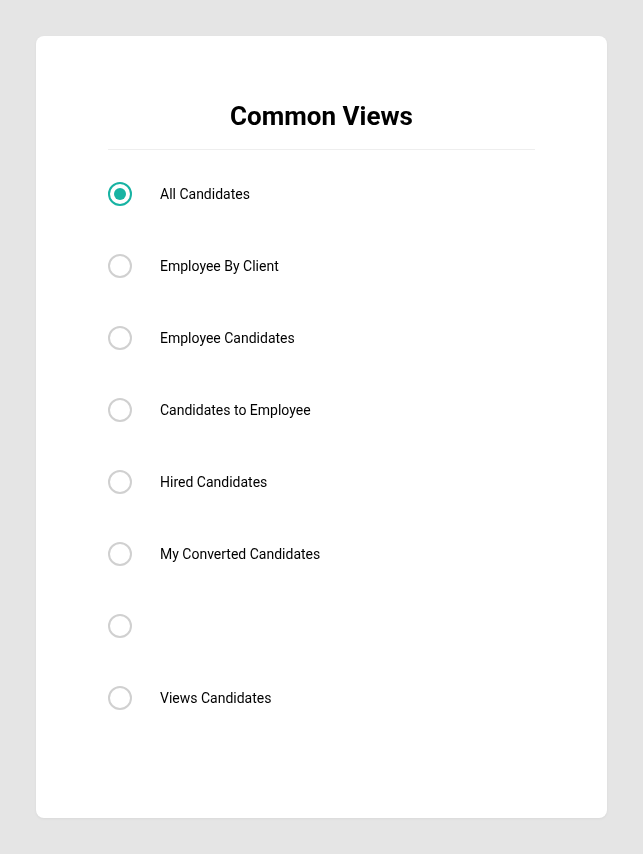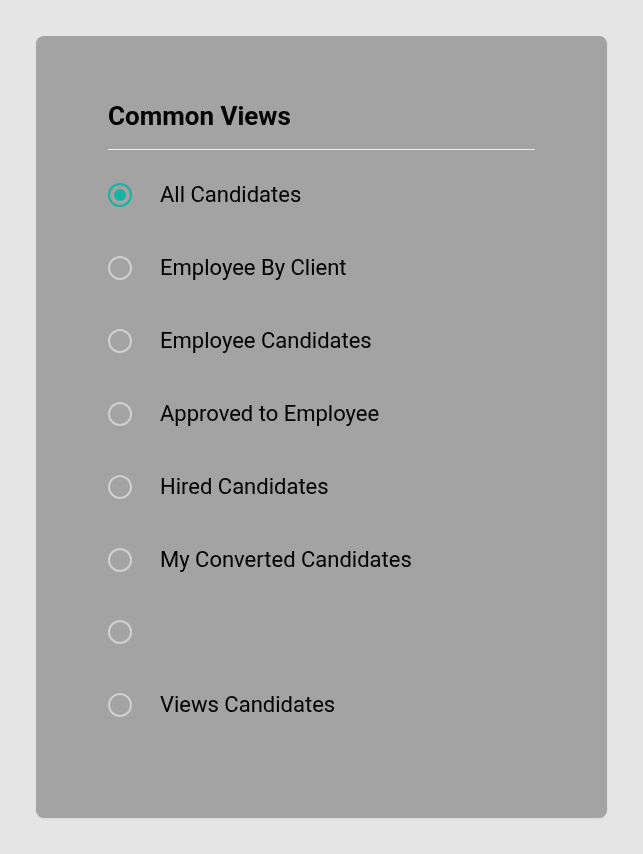--- a/index.html
+++ b/index.html
@@ -8,25 +8,26 @@
       padding: 0;
     }
     body {
       background-color: #e5e5e5;
       font-family: -apple-system, BlinkMacSystemFont, "Segoe UI", Roboto, Helvetica, Arial, sans-serif;
       width: 643px;
       height: 854px;
       padding: 36px;
     }
     .card {
-      background-color: #a3a3a3;
+      background-color: #ffffff;
       border-radius: 8px;
       box-shadow: 0 1px 3px rgba(0,0,0,0.05);
       padding: 65px 72px 48px 72px;
       height: 100%;
+      text-align: center;
     }
     .section-title {
       font-size: 26px;
       font-weight: 700;
       color: #000;
       padding-bottom: 18px;
       border-bottom: 1px solid #eeeeee;
     }
     .options-list {
       padding-top: 8px;
@@ -54,21 +55,21 @@
       position: absolute;
       top: 50%;
       left: 50%;
       transform: translate(-50%, -50%);
       width: 12px;
       height: 12px;
       border-radius: 50%;
       background-color: #17b3a3;
     }
     .option-label {
-      font-size: 22px;
+      font-size: 14px;
       color: #000;
     }
   </style>
 </head>
 <body>
 
 <div class="card">
   <h2 class="section-title">Common Views</h2>
   <div class="options-list">
 
@@ -82,21 +83,21 @@
       <span class="option-label">Employee By Client</span>
     </div>
 
     <div class="option-row">
       <span class="radio"></span>
       <span class="option-label">Employee Candidates</span>
     </div>
 
     <div class="option-row">
       <span class="radio"></span>
-      <span class="option-label">Approved to Employee</span>
+      <span class="option-label">Candidates to Employee</span>
     </div>
 
     <div class="option-row">
       <span class="radio"></span>
       <span class="option-label">Hired Candidates</span>
     </div>
 
     <div class="option-row">
       <span class="radio"></span>
       <span class="option-label">My Converted Candidates</span>

